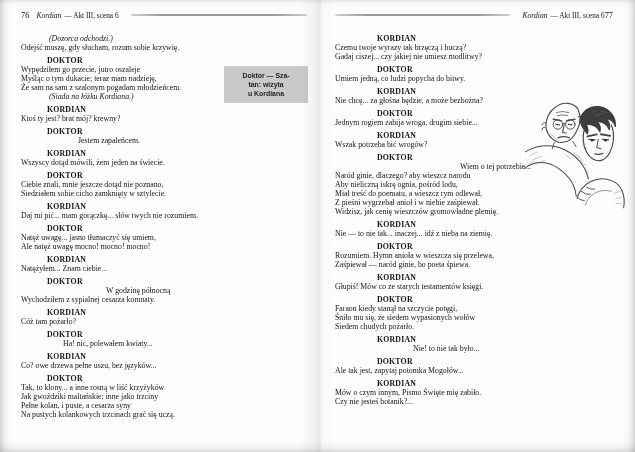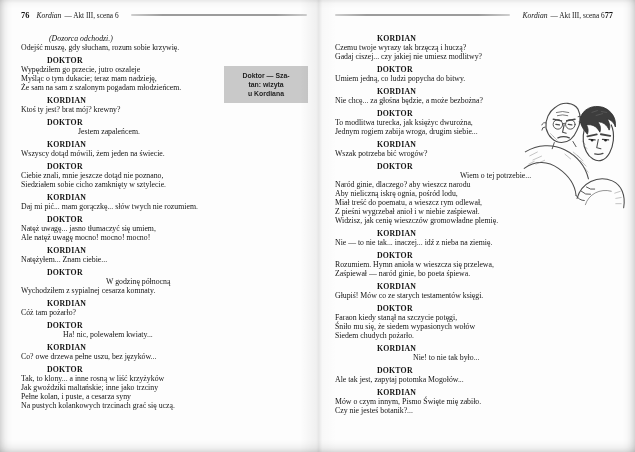--- a/index.html
+++ b/index.html
@@ -18,21 +18,21 @@
   .gutter{
     position:absolute;left:300px;top:0;width:36px;height:100%;
     background:linear-gradient(90deg,rgba(0,0,0,0) 0%,rgba(0,0,0,.05) 45%,rgba(0,0,0,.09) 52%,rgba(0,0,0,.02) 62%,rgba(0,0,0,0) 100%);
     pointer-events:none;
   }
   .page{position:absolute;top:0;height:100%;box-sizing:border-box;}
   .page-left{left:0;width:317px;padding:10px 10px 0 21px;}
   .page-right{left:317px;width:318px;padding:10px 22px 0 18px;}
 
   .running-head{display:flex;align-items:center;height:10px;font-size:7.6px;white-space:nowrap;}
-  .running-head .pn{font-weight:bold;font-size:8.4px;}
+  .running-head .pn{font-weight:normal;font-size:8.4px;}
   .running-head .ti{font-style:italic;margin:0 3px 0 7px;}
   .page-right .running-head .ti{margin:0 3px 0 0;}
   .running-head .tr{font-size:7.3px;}
   .rule{flex:1;height:2.6px;border-radius:2px;
     background:linear-gradient(90deg,#cfcfcf,#9c9c9c 18%,#9c9c9c 82%,#cfcfcf);}
   .page-left .rule{margin-left:12px;}
   .page-right .rule{margin-right:12px;}
 
   .page-body{padding-top:14px;font-size:7.8px;line-height:9px;}
   .block + .block{margin-top:4px;}
@@ -72,20 +72,21 @@
     <div class="page-body" id="left-blocks">
         <div class="block">
           <div class="line s">(Dozorca odchodzi.)</div>
           <div class="line">Odejść muszę, gdy słucham, rozum sobie krzywię.</div>
         </div>
         <div class="block">
           <div class="speaker">DOKTOR</div>
           <div class="line">Wypędziłem go przecie, jutro oszaleje</div>
           <div class="line">Myśląc o tym dukacie; teraz mam nadzieję,</div>
           <div class="line">Że sam na sam z szalonym pogadam młodzieńcem.</div>
+          <div class="line s">(Siada na łóżku Kordiana.)</div>
         </div>
         <div class="block">
           <div class="speaker">KORDIAN</div>
           <div class="line">Ktoś ty jest? brat mój? krewny?</div>
         </div>
         <div class="block">
           <div class="speaker">DOKTOR</div>
           <div class="line b">Jestem zapaleńcem.</div>
         </div>
         <div class="block">
@@ -156,21 +157,20 @@
         <div class="block">
           <div class="speaker">DOKTOR</div>
           <div class="line">Umiem jedną, co ludzi popycha do bitwy.</div>
         </div>
         <div class="block">
           <div class="speaker">KORDIAN</div>
           <div class="line">Nie chcę... za głośna będzie, a może bezbożna?</div>
         </div>
         <div class="block">
           <div class="speaker">DOKTOR</div>
-          <div class="line">To modlitwa turecka, jak księżyc dwurożna,</div>
           <div class="line">Jednym rogiem zabija wroga, drugim siebie...</div>
         </div>
         <div class="block">
           <div class="speaker">KORDIAN</div>
           <div class="line">Wszak potrzeba bić wrogów?</div>
         </div>
         <div class="block">
           <div class="speaker">DOKTOR</div>
           <div class="line e">Wiem o tej potrzebie...</div>
           <div class="line">Naród ginie, dlaczego? aby wieszcz narodu</div>

